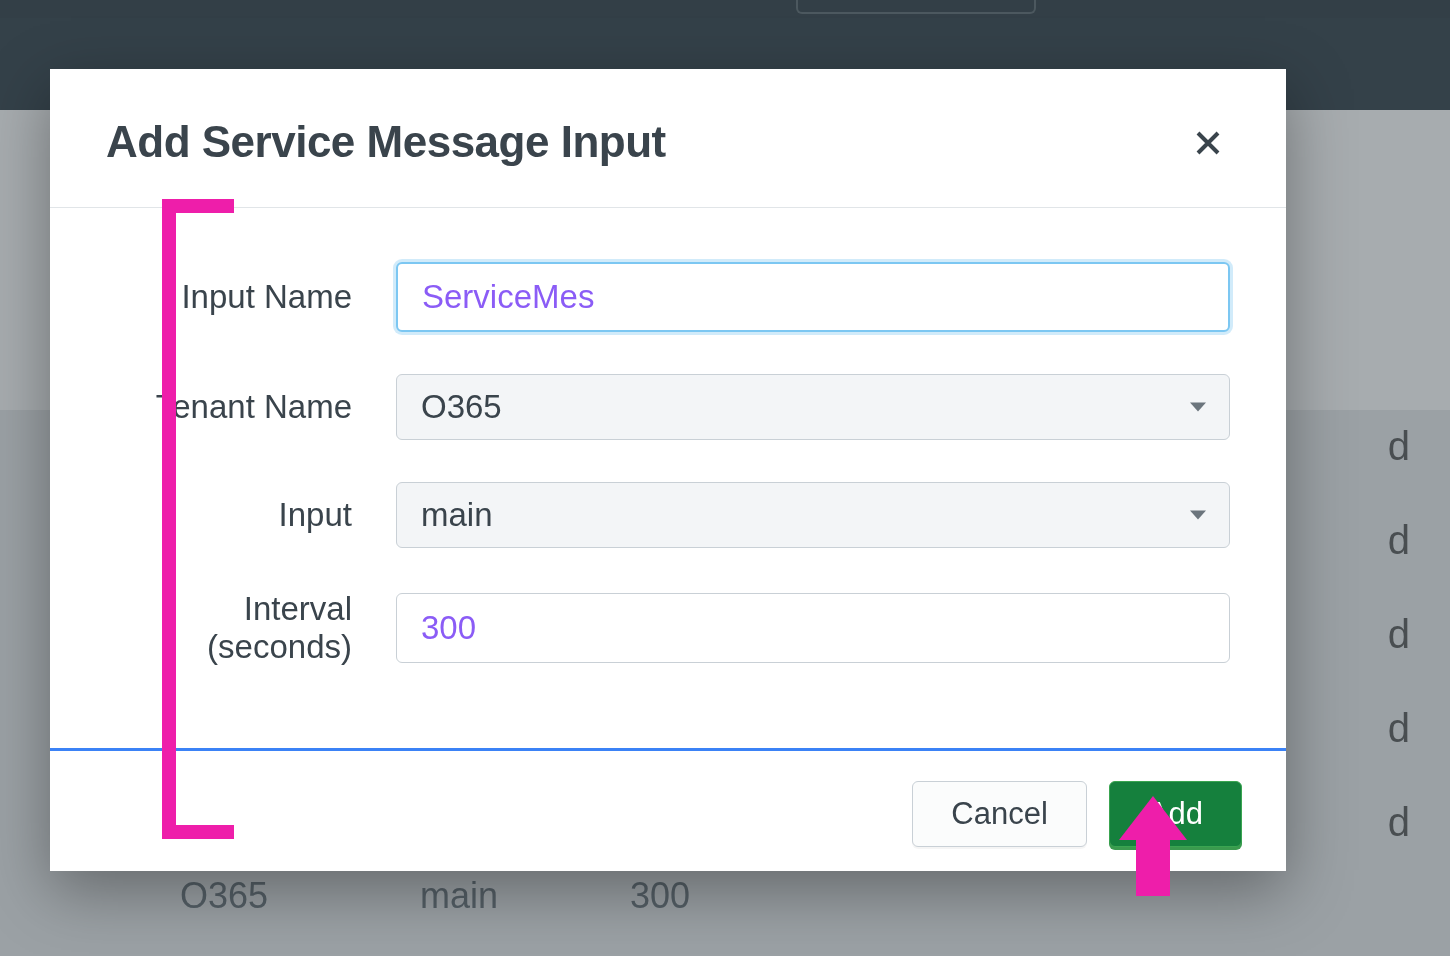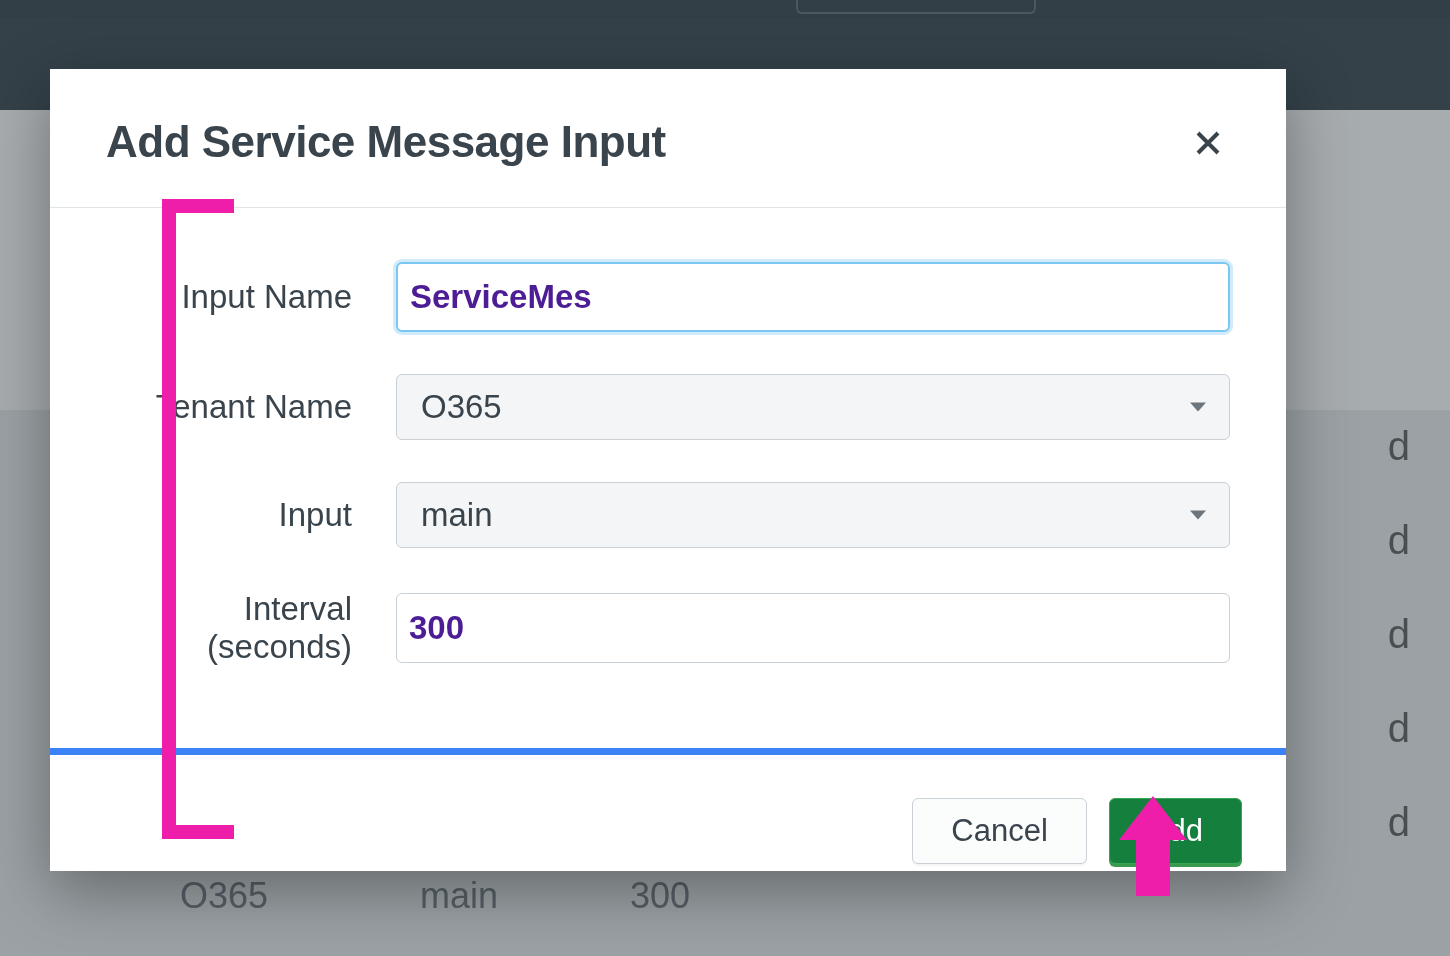--- a/index.html
+++ b/index.html
@@ -64,45 +64,44 @@
   }
   .form-row {
     display: flex; align-items: center; margin-bottom: 42px;
   }
   .form-label {
     width: 290px; text-align: right; padding-right: 44px;
     font-size: 33px; color: #3a444c; font-weight: 400;
   }
   .field-wrap { flex: 1; position: relative; }
   .text-input {
-    width: 100%; height: 70px; padding: 0 12px;
-    font-size: 33px; color: #4c1d95;
+    width: 100%; height: 70px; padding: 0 24px;
+    font-size: 33px; color: #8b5cf6;
     background: #fff; border: 1px solid #c9d0d6; border-radius: 6px;
     outline: none;
-    font-weight: bold;
   }
   .text-input.focused {
     border: 2px solid #7cc7f2;
     box-shadow: 0 0 0 3px rgba(124,199,242,0.35);
   }
   .select-box {
     width: 100%; height: 66px; padding: 0 48px 0 24px;
     font-size: 33px; color: #3a444c;
     background: #f3f5f7; border: 1px solid #c9d0d6; border-radius: 6px;
     display: flex; align-items: center; cursor: pointer;
   }
   .select-caret {
     position: absolute; right: 24px; top: 50%; transform: translateY(-50%);
     width: 0; height: 0; border-left: 8px solid transparent; border-right: 8px solid transparent;
     border-top: 9px solid #6b757d; pointer-events: none;
   }
 
   .modal-footer {
-    border-top: 7px solid #3b82f6;
-    padding: 43px 44px 40px 44px;
+    border-top: 3px solid #3b82f6;
+    padding: 30px 44px 40px 44px;
     display: flex; justify-content: flex-end; gap: 22px; align-items: flex-end;
   }
   .btn {
     height: 66px; padding: 0 38px; border-radius: 6px;
     font-size: 31px; font-weight: 500; cursor: pointer;
     display: inline-flex; align-items: center; justify-content: center;
     border: 1px solid transparent;
   }
   .btn-secondary {
     background: #fbfcfc; color: #3a444c; border-color: #c9d0d6;

